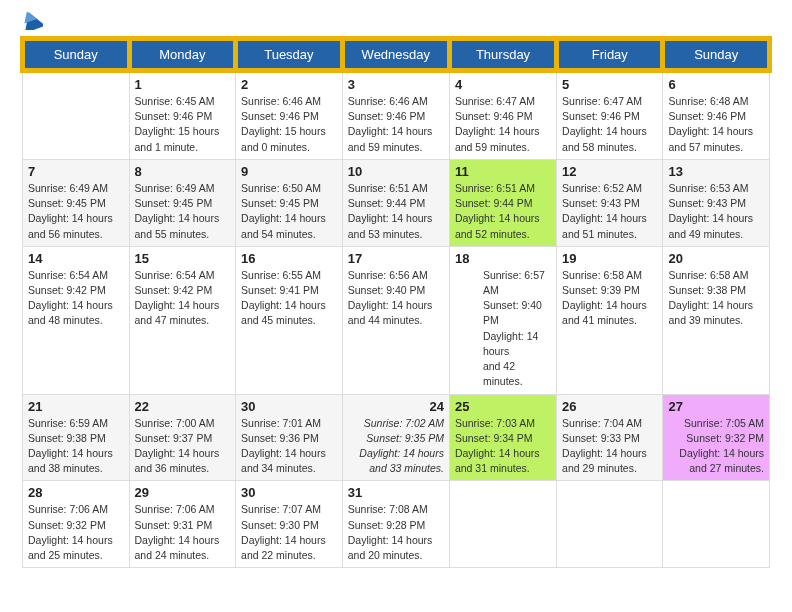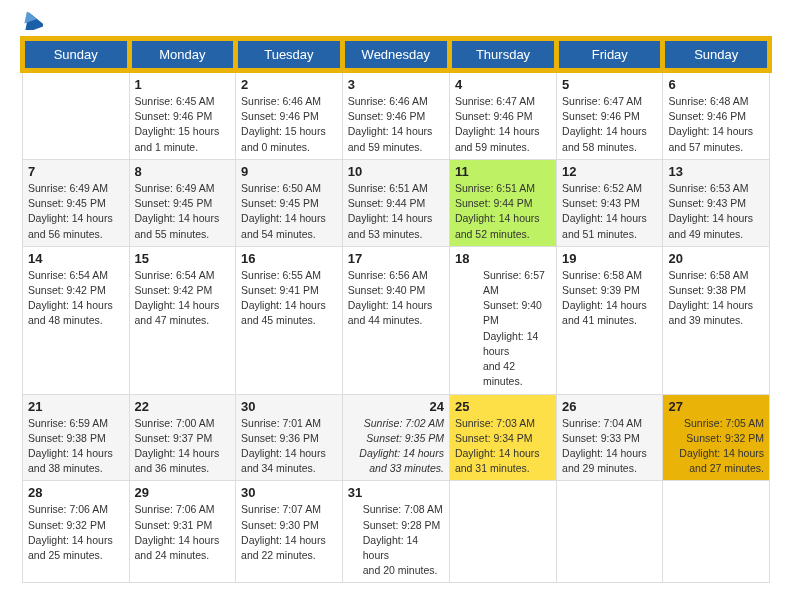--- a/index.html
+++ b/index.html
@@ -291,35 +291,35 @@
 Daylight: 14 hours
 and 34 minutes.</div>
         </td>
         <td style="background-color: rgb(245, 245, 245); text-align: right;">
           <div class="day-number">24</div>
           <div class="day-info" style="white-space: pre-line; font-style: italic;">Sunrise: 7:02 AM
 Sunset: 9:35 PM
 Daylight: 14 hours
 and 33 minutes.</div>
         </td>
-        <td style="background-color: #fde047;">
+        <td style="background-color: #bef264;">
           <div class="day-number">25</div>
           <div class="day-info" style="white-space: pre-line;">Sunrise: 7:03 AM
 Sunset: 9:34 PM
 Daylight: 14 hours
 and 31 minutes.</div>
         </td>
         <td style="background-color: rgb(245, 245, 245);">
           <div class="day-number">26</div>
           <div class="day-info" style="white-space: pre-line;">Sunrise: 7:04 AM
 Sunset: 9:33 PM
 Daylight: 14 hours
 and 29 minutes.</div>
         </td>
-        <td style="background-color: #eab308;">
+        <td style="background-color: #f0abfc;">
           <div class="day-number">27</div>
           <div class="day-info" style="white-space: pre-line; text-align: right;">Sunrise: 7:05 AM
 Sunset: 9:32 PM
 Daylight: 14 hours
 and 27 minutes.</div>
         </td>
       </tr>
       <tr>
         <td>
           <div class="day-number">28</div>
@@ -337,21 +337,21 @@
         </td>
         <td>
           <div class="day-number">30</div>
           <div class="day-info" style="white-space: pre-line;">Sunrise: 7:07 AM
 Sunset: 9:30 PM
 Daylight: 14 hours
 and 22 minutes.</div>
         </td>
         <td>
           <div class="day-number">31</div>
-          <div class="day-info" style="white-space: pre-line; margin-left: 15px;">Sunrise: 7:08 AM
+          <div class="day-info" style="white-space: pre-line;">Sunrise: 7:08 AM
 Sunset: 9:28 PM
 Daylight: 14 hours
 and 20 minutes.</div>
         </td>
         <td class="empty-cell"></td>
         <td class="empty-cell"></td>
         <td class="empty-cell"></td>
       </tr>
     </tbody>
 </table>

